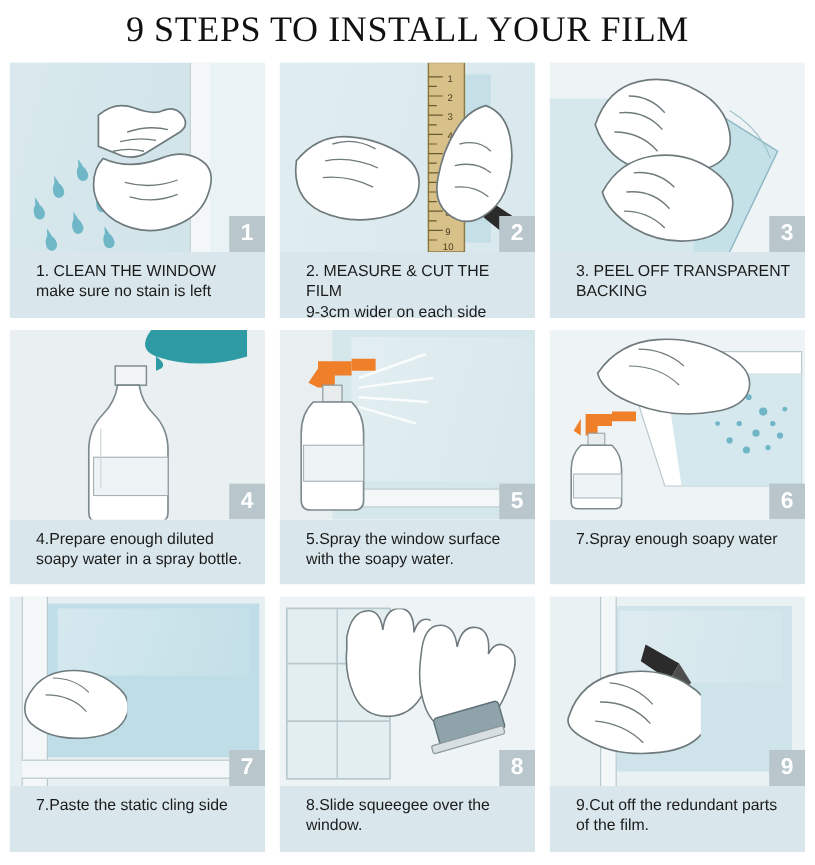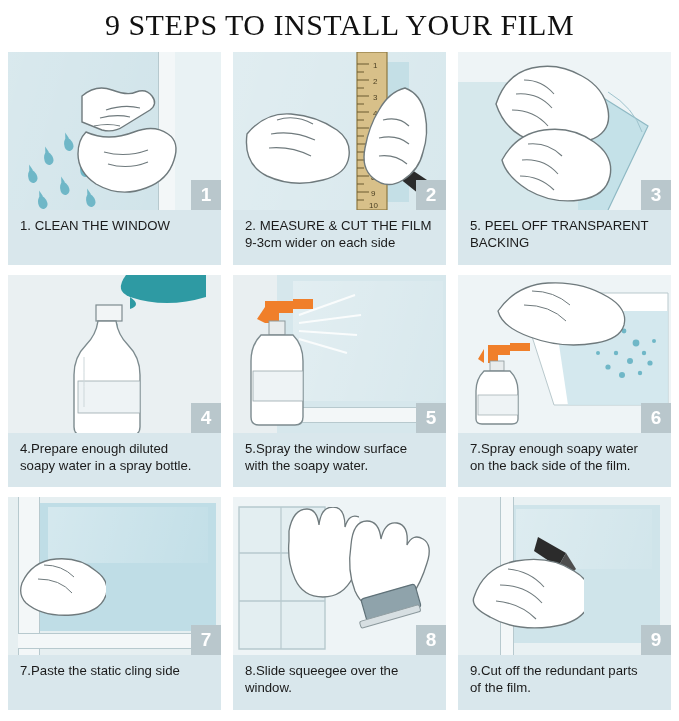--- a/index.html
+++ b/index.html
@@ -65,21 +65,21 @@
     display: flex;
     align-items: center;
     justify-content: center;
     font-family: "Liberation Sans", sans-serif;
   }
   .caption {
     background: #d9e7ec;
     color: #1b1b1b;
     font-size: 13.2px;
     line-height: 17px;
-    padding: 7px 8px 8px 12px;
+    padding: 7px 8px 8px 22px;
     flex: 1 1 auto;
     box-sizing: border-box;
   }
   .caption span { display: block; }
   .glass-pane {
     position: absolute;
     background: #d3e4e9;
   }
   .frame-v {
     position: absolute;
@@ -148,20 +148,21 @@
           <path d="M54 66 q16 -4 30 -1" fill="none" stroke="#6f7a7d" stroke-width="1.2"></path>
           <path d="M48 74 q14 -3 26 0" fill="none" stroke="#6f7a7d" stroke-width="1.2"></path>
           <path d="M40 80 q22 10 48 0 q20 -8 34 2 q12 8 6 26 q-6 20 -28 28 q-26 10 -50 -4 q-18 -12 -18 -30 q0 -14 8 -22 z" fill="#ffffff" stroke="#6f7a7d" stroke-width="1.4"></path>
           <path d="M58 100 q22 6 44 -2" fill="none" stroke="#6f7a7d" stroke-width="1.1"></path>
           <path d="M62 112 q20 6 40 -2" fill="none" stroke="#6f7a7d" stroke-width="1.1"></path>
         </svg>
         <div class="badge">1</div>
       </div>
       <div class="caption">
         <span>1. CLEAN THE WINDOW</span>
+        <span>make sure no stain is left</span>
       </div>
     </div>
 
     <div class="card">
       <div class="art">
         <div class="glass-pane" style="left:0;top:0;width:218px;height:158px;background:#d6e7ec;"></div>
         <div class="sheen" style="left:0;top:0;width:218px;height:158px;opacity:0.3;"></div>
 
         <svg width="218" height="158" viewBox="0 0 218 158" style="position:absolute;left:0;top:0;">
           <path d="M128 10 L176 10 L176 150 L128 150 Z" fill="#bcdbe3" opacity="0.75"></path>
@@ -247,21 +248,21 @@
         </svg>
         <svg width="130" height="110" viewBox="0 0 130 110" style="position:absolute;left:34px;top:62px;">
           <path d="M10 46 q14 -26 42 -30 q28 -4 50 12 q20 14 16 34 q-4 20 -30 24 q-28 4 -52 -10 q-22 -14 -26 -30 z" fill="#ffffff" stroke="#6f7a7d" stroke-width="1.4"></path>
           <path d="M36 30 q20 -2 34 12" fill="none" stroke="#6f7a7d" stroke-width="1.1"></path>
           <path d="M30 46 q22 -2 36 14" fill="none" stroke="#6f7a7d" stroke-width="1.1"></path>
           <path d="M28 62 q20 0 34 14" fill="none" stroke="#6f7a7d" stroke-width="1.1"></path>
         </svg>
         <div class="badge">3</div>
       </div>
       <div class="caption">
-        <span>5. PEEL OFF TRANSPARENT</span>
+        <span>3. PEEL OFF TRANSPARENT</span>
         <span>BACKING</span>
       </div>
     </div>
 
     <div class="card">
       <div class="art">
         <div class="glass-pane" style="left:0;top:0;width:218px;height:158px;background:#eaf0f2;"></div>
 
         <svg width="110" height="70" viewBox="0 0 110 70" style="position:absolute;left:88px;top:0;">
           <path d="M30 0 L110 0 L110 22 Q70 34 34 22 Q18 16 30 0 Z" fill="#2e9aa3"></path>
@@ -347,21 +348,20 @@
           <path d="M24 6 L46 6 L46 16 L34 16 L34 24 L24 24 Z" fill="#f07f2a"></path>
           <path d="M20 10 L14 20 L20 24 Z" fill="#f07f2a"></path>
           <rect x="26" y="22" width="14" height="10" fill="#e8eced" stroke="#8d999c" stroke-width="0.8"></rect>
           <path d="M20 32 l26 0 q8 8 8 20 l0 28 q0 5 -6 5 l-30 0 q-6 0 -6 -5 l0 -28 q0 -12 8 -20 z" fill="#ffffff" stroke="#7d8b8f" stroke-width="1.3"></path>
           <rect x="14" y="56" width="40" height="20" fill="#eef3f5" stroke="#9aa8ac" stroke-width="0.7"></rect>
         </svg>
         <div class="badge">6</div>
       </div>
       <div class="caption">
         <span>7.Spray enough soapy water</span>
-        <span>on the back side of the film.</span>
       </div>
     </div>
 
     <div class="card">
       <div class="art">
         <div class="glass-pane" style="left:0;top:0;width:218px;height:158px;background:#e6eff1;"></div>
         <div class="frame-v" style="left:10px;top:0;width:20px;height:158px;"></div>
         <div class="glass-pane" style="left:32px;top:6px;width:176px;height:128px;background:#bfdde6;"></div>
         <div class="sheen" style="left:40px;top:10px;width:160px;height:56px;opacity:0.4;"></div>
         <div class="frame-h" style="left:10px;top:136px;width:198px;height:14px;"></div>

